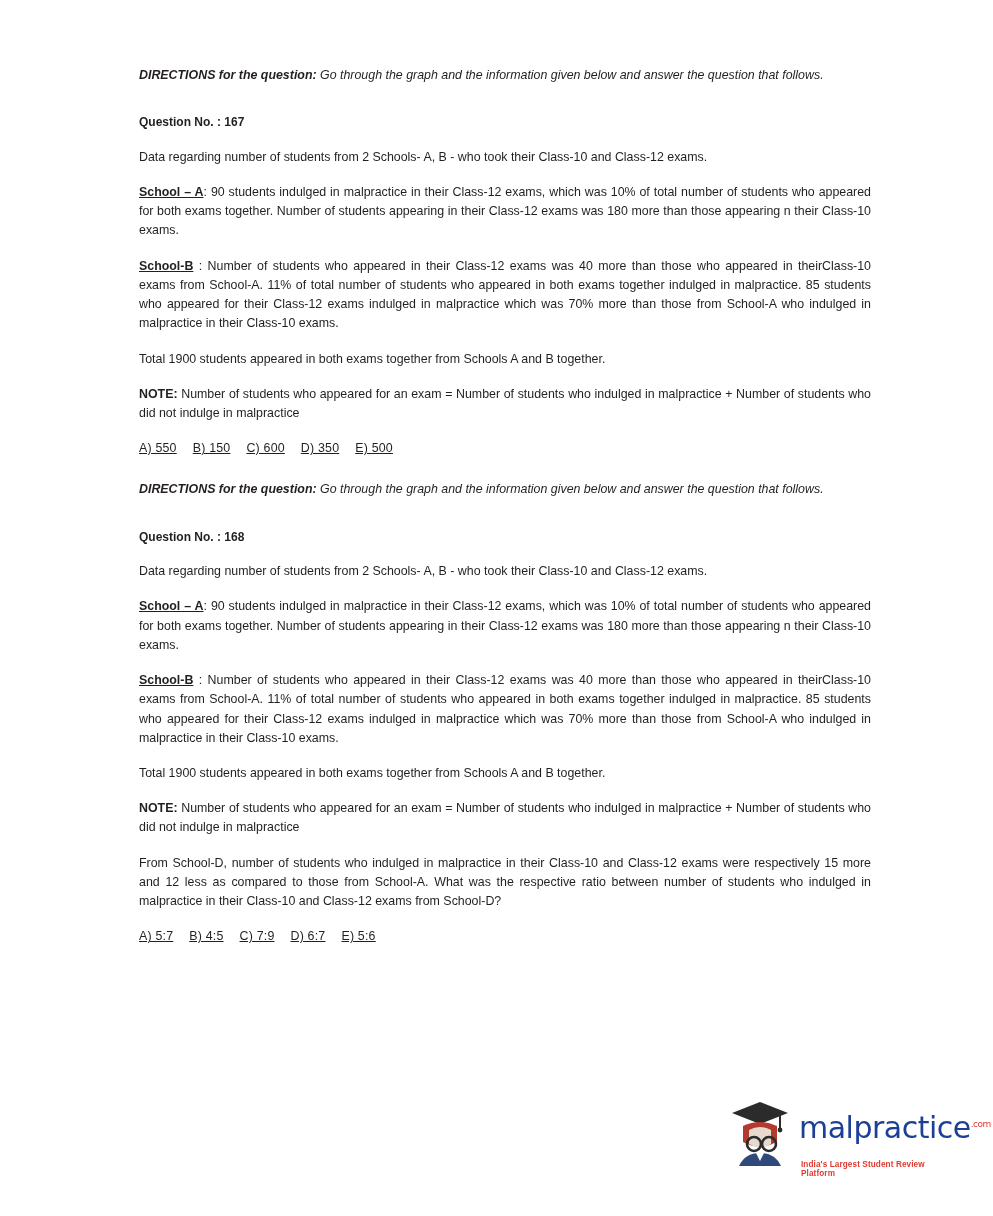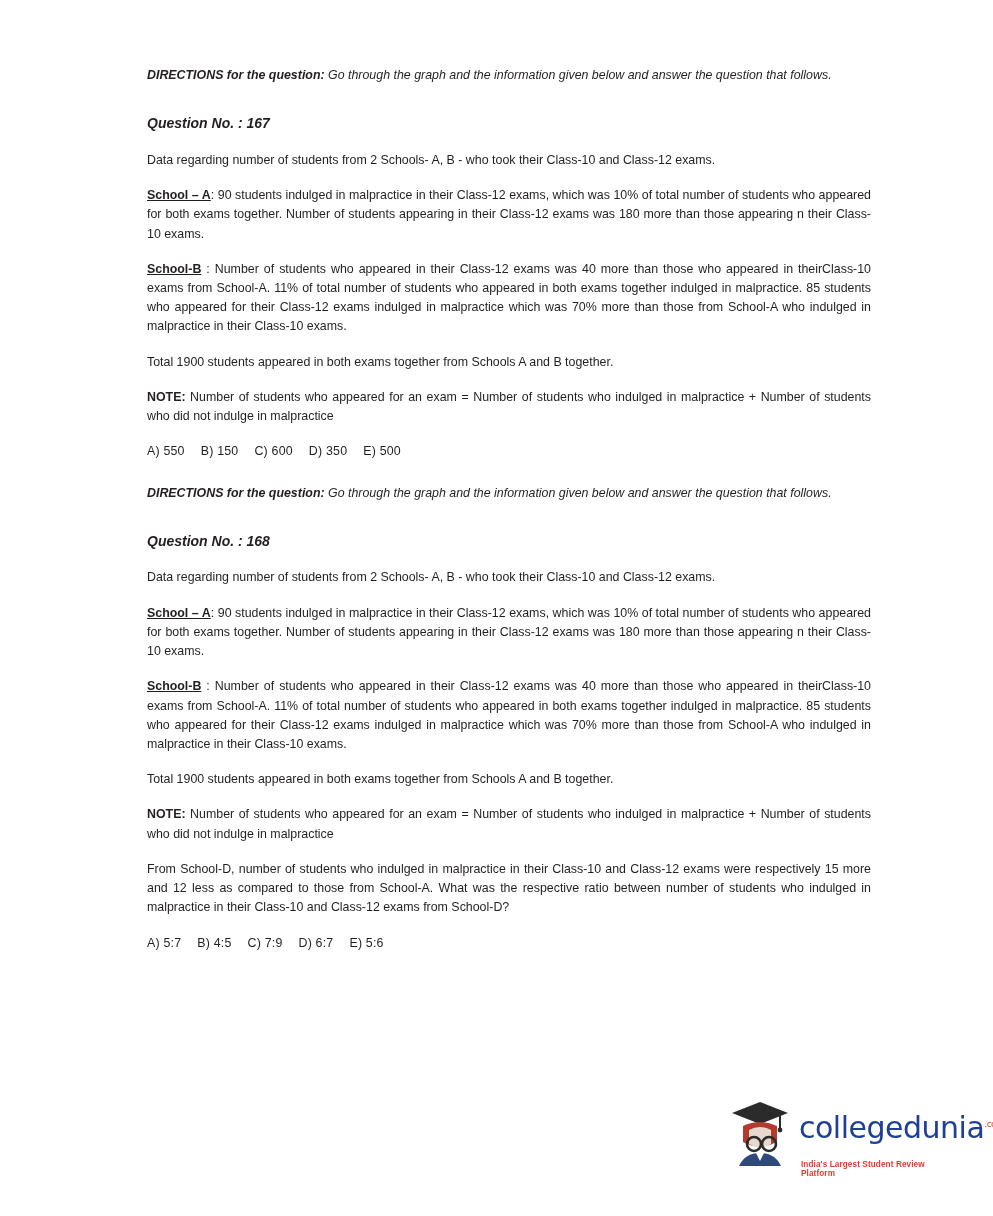--- a/index.html
+++ b/index.html
@@ -19,62 +19,62 @@
     box-sizing: border-box;
     overflow: hidden;
   }
   .content {
     position: absolute;
     left: 131px;
     top: 66px;
     width: 740px;
   }
   p {
-    margin: 0 0 6px 16px;
+    margin: 0 0 6px 8px;
     font-size: 12.4px;
     line-height: 1.55;
     color: #231f20;
     text-align: justify;
   }
   .block {
     margin-bottom: 16px;
   }
   .directions {
     margin-bottom: 28px;
   }
   .directions .lead {
     font-weight: bold;
     font-style: italic;
   }
   .directions .rest {
     font-style: italic;
   }
   .qno {
     font-weight: bold;
-    font-style: italic;
-    font-size: 14px;
+    font-size: 12px;
     color: #231f20;
     margin-bottom: 16px;
   }
   .school-label {
     font-weight: bold;
     text-decoration: underline;
   }
   .note-label {
     font-weight: bold;
   }
   .options {
     font-size: 12.4px;
     color: #231f20;
     letter-spacing: 0.2px;
     margin-bottom: 0;
   }
   .options span {
     margin-right: 16px;
     white-space: nowrap;
+    text-decoration: underline;
   }
   .gap-big {
     height: 22px;
   }
   .logo {
     position: absolute;
     left: 723px;
     top: 1100px;
     width: 230px;
     height: 86px;
@@ -171,17 +171,17 @@
 
       <path d="M20 30 q11 -6 22 0 l0 14 q-11 7 -22 0 z" fill="#e8d9cf"></path>
 
       <circle cx="25" cy="44" r="7" fill="none" stroke="#2b2b2b" stroke-width="2.6"></circle>
       <circle cx="40" cy="44" r="7" fill="none" stroke="#2b2b2b" stroke-width="2.6"></circle>
       <line x1="32" y1="44" x2="33" y2="44" stroke="#2b2b2b" stroke-width="2.6"></line>
 
       <path d="M10 66 q6 -13 21 -13 q15 0 21 13 z" fill="#2f4a7a"></path>
       <path d="M27 53 l4 8 l4 -8 z" fill="#ffffff"></path>
     </svg>
-    <div class="logo-text"><span>collegedunia</span><span class="logo-sup">.com</span></div>
+    <div class="logo-text"><span>malpractice</span><span class="logo-sup">.com</span></div>
     <div class="logo-tag">India's Largest Student Review Platform</div>
   </div>
 
 </div>
 
 </body></html>

